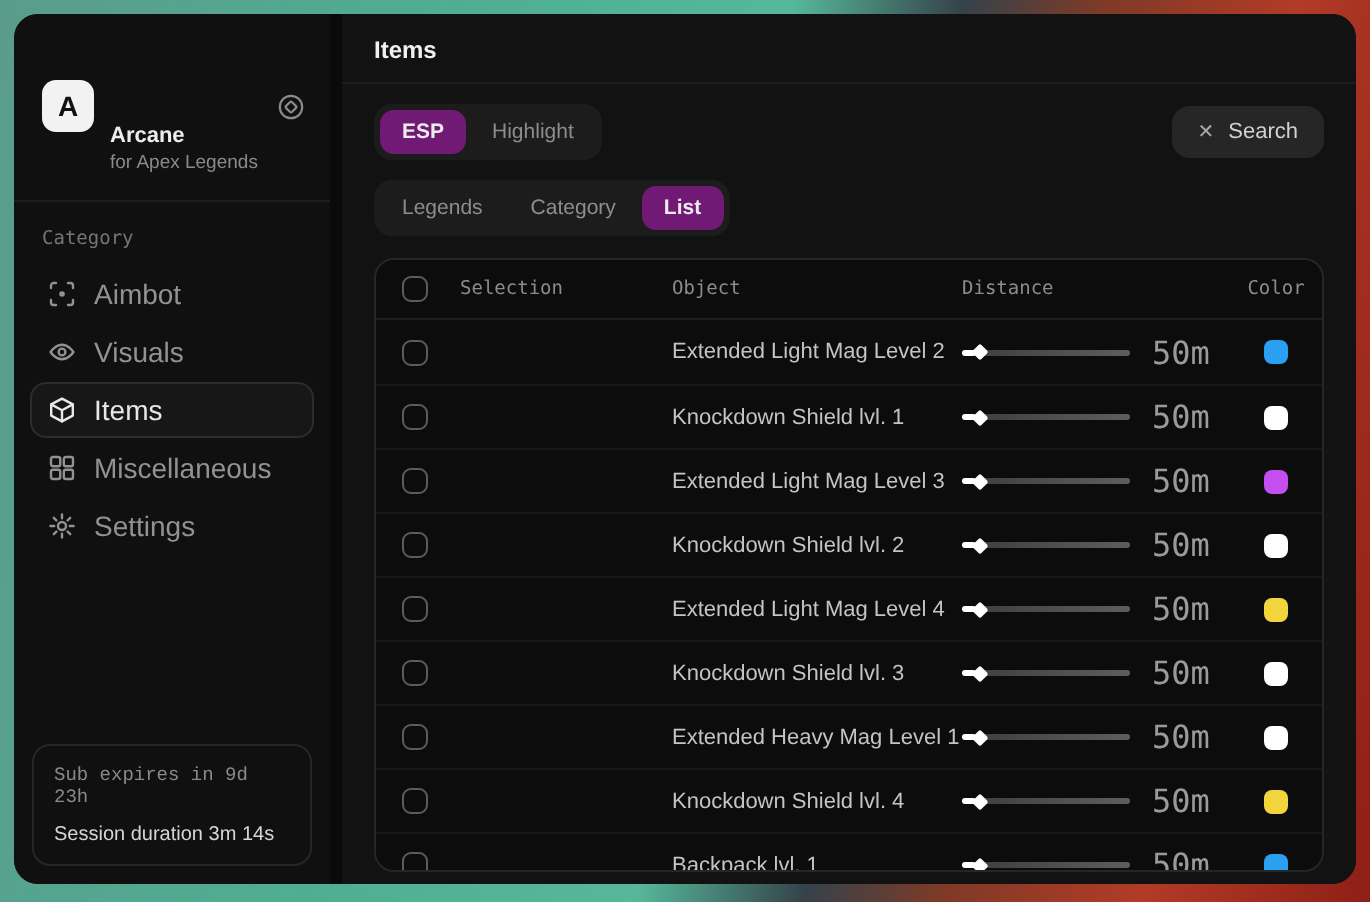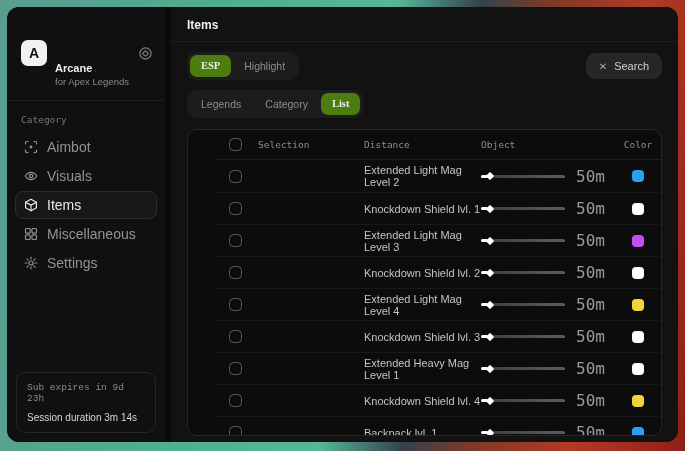--- a/index.html
+++ b/index.html
@@ -35,28 +35,28 @@
   .status-box { margin:8px 9px 9px; border:1px solid #262626; border-radius:9px; padding:9px 10px; }
   .status-line1 { font-family:Liberation Mono, monospace; font-size:9.5px; color:#8a8a8a; margin-bottom:8px; }
   .status-line2 { font-size:10px; color:#d6d6d6; }
   
   .main { flex:1; background:#121212; display:flex; flex-direction:column; border-radius:0 12px 12px 0; }
   .main-header { padding:11px 16px 9px; border-bottom:1px solid #1d1d1d; }
   .main-title { font-size:12px; font-weight:bold; color:#f0f0f0; }
   .toolbar { display:flex; align-items:center; justify-content:space-between; padding:10px 16px 2px; }
   .tab-group { display:inline-flex; background:#1c1c1c; border-radius:9px; padding:3px; gap:2px; }
   .tab { font-size:10.5px; color:#8d8d8d; padding:5px 11px; border-radius:7px; cursor:pointer; white-space:nowrap; }
-  .tab.active { background:#4d7c0f; color:#ececec; font-weight:bold;font-family:Liberation Serif, serif; }
+  .tab.active { background:#701a75; color:#ececec; font-weight:bold; }
   .search-btn { display:flex; align-items:center; gap:7px; background:#262626; border-radius:9px;
     padding:7px 13px; color:#d2d2d2; font-size:11px; cursor:pointer; }
   .search-btn .glyph { font-size:10px; color:#aaaaaa; }
   .view-tabs-row { padding:8px 16px 2px; }
   
   .table-wrap { flex:1; margin:9px 16px 6px; border:1px solid #262626; border-radius:10px;
-    background:#0c0c0c; overflow:hidden; display:flex; flex-direction:column;padding-left:28px; }
+    background:#0c0c0c; overflow:hidden; display:flex; flex-direction:column; }
   .trow { display:grid; grid-template-columns:42px 106px 1fr 134px 46px; align-items:center; height:32px; flex:0 0 32px; }
   .trow.head { height:30px; flex:0 0 30px; font-family:"DejaVu Sans Mono", monospace; font-size:9.5px; color:#8c8c8c;
     border-bottom:1px solid #1e1e1e; }
   .trow + .trow:not(.head) { border-top:1px solid #171717; }
   .checkbox { width:13px; height:13px; border:1.5px solid #5c5c5c; border-radius:4.5px; margin-left:13px; cursor:pointer; }
   .obj-name { font-size:11px; color:#c4c4c4; }
   .dist-cell { display:flex; align-items:center; gap:11px; }
   .slider { position:relative; width:84px; height:3px; background:linear-gradient(90deg,#3c3c3c,#5d5d5d); border-radius:2px; cursor:pointer; }
   .slider-fill { position:absolute; left:0; top:0; height:3px; width:7px; background:#fff; border-radius:2px; }
   .slider-thumb { position:absolute; left:6px; top:50%; width:6px; height:6px; background:#fff;
@@ -166,22 +166,22 @@
 
   <div class="tab">Category</div>
 
   <div class="tab active">List</div>
 </div>
     </div>
     <div class="table-wrap">
       <div class="trow head">
         <div class="checkbox"></div>
         <div>Selection</div>
+        <div>Object</div>
         <div>Distance</div>
-        <div>Object</div>
         <div class="col-head-color">Color</div>
       </div>
       <div id="table-body">
   <div class="trow">
     <div class="checkbox"></div>
     <div></div>
     <div class="obj-name">Extended Light Mag Level 2</div>
     <div class="dist-cell">
       <div class="slider">
         <div class="slider-fill"></div>

